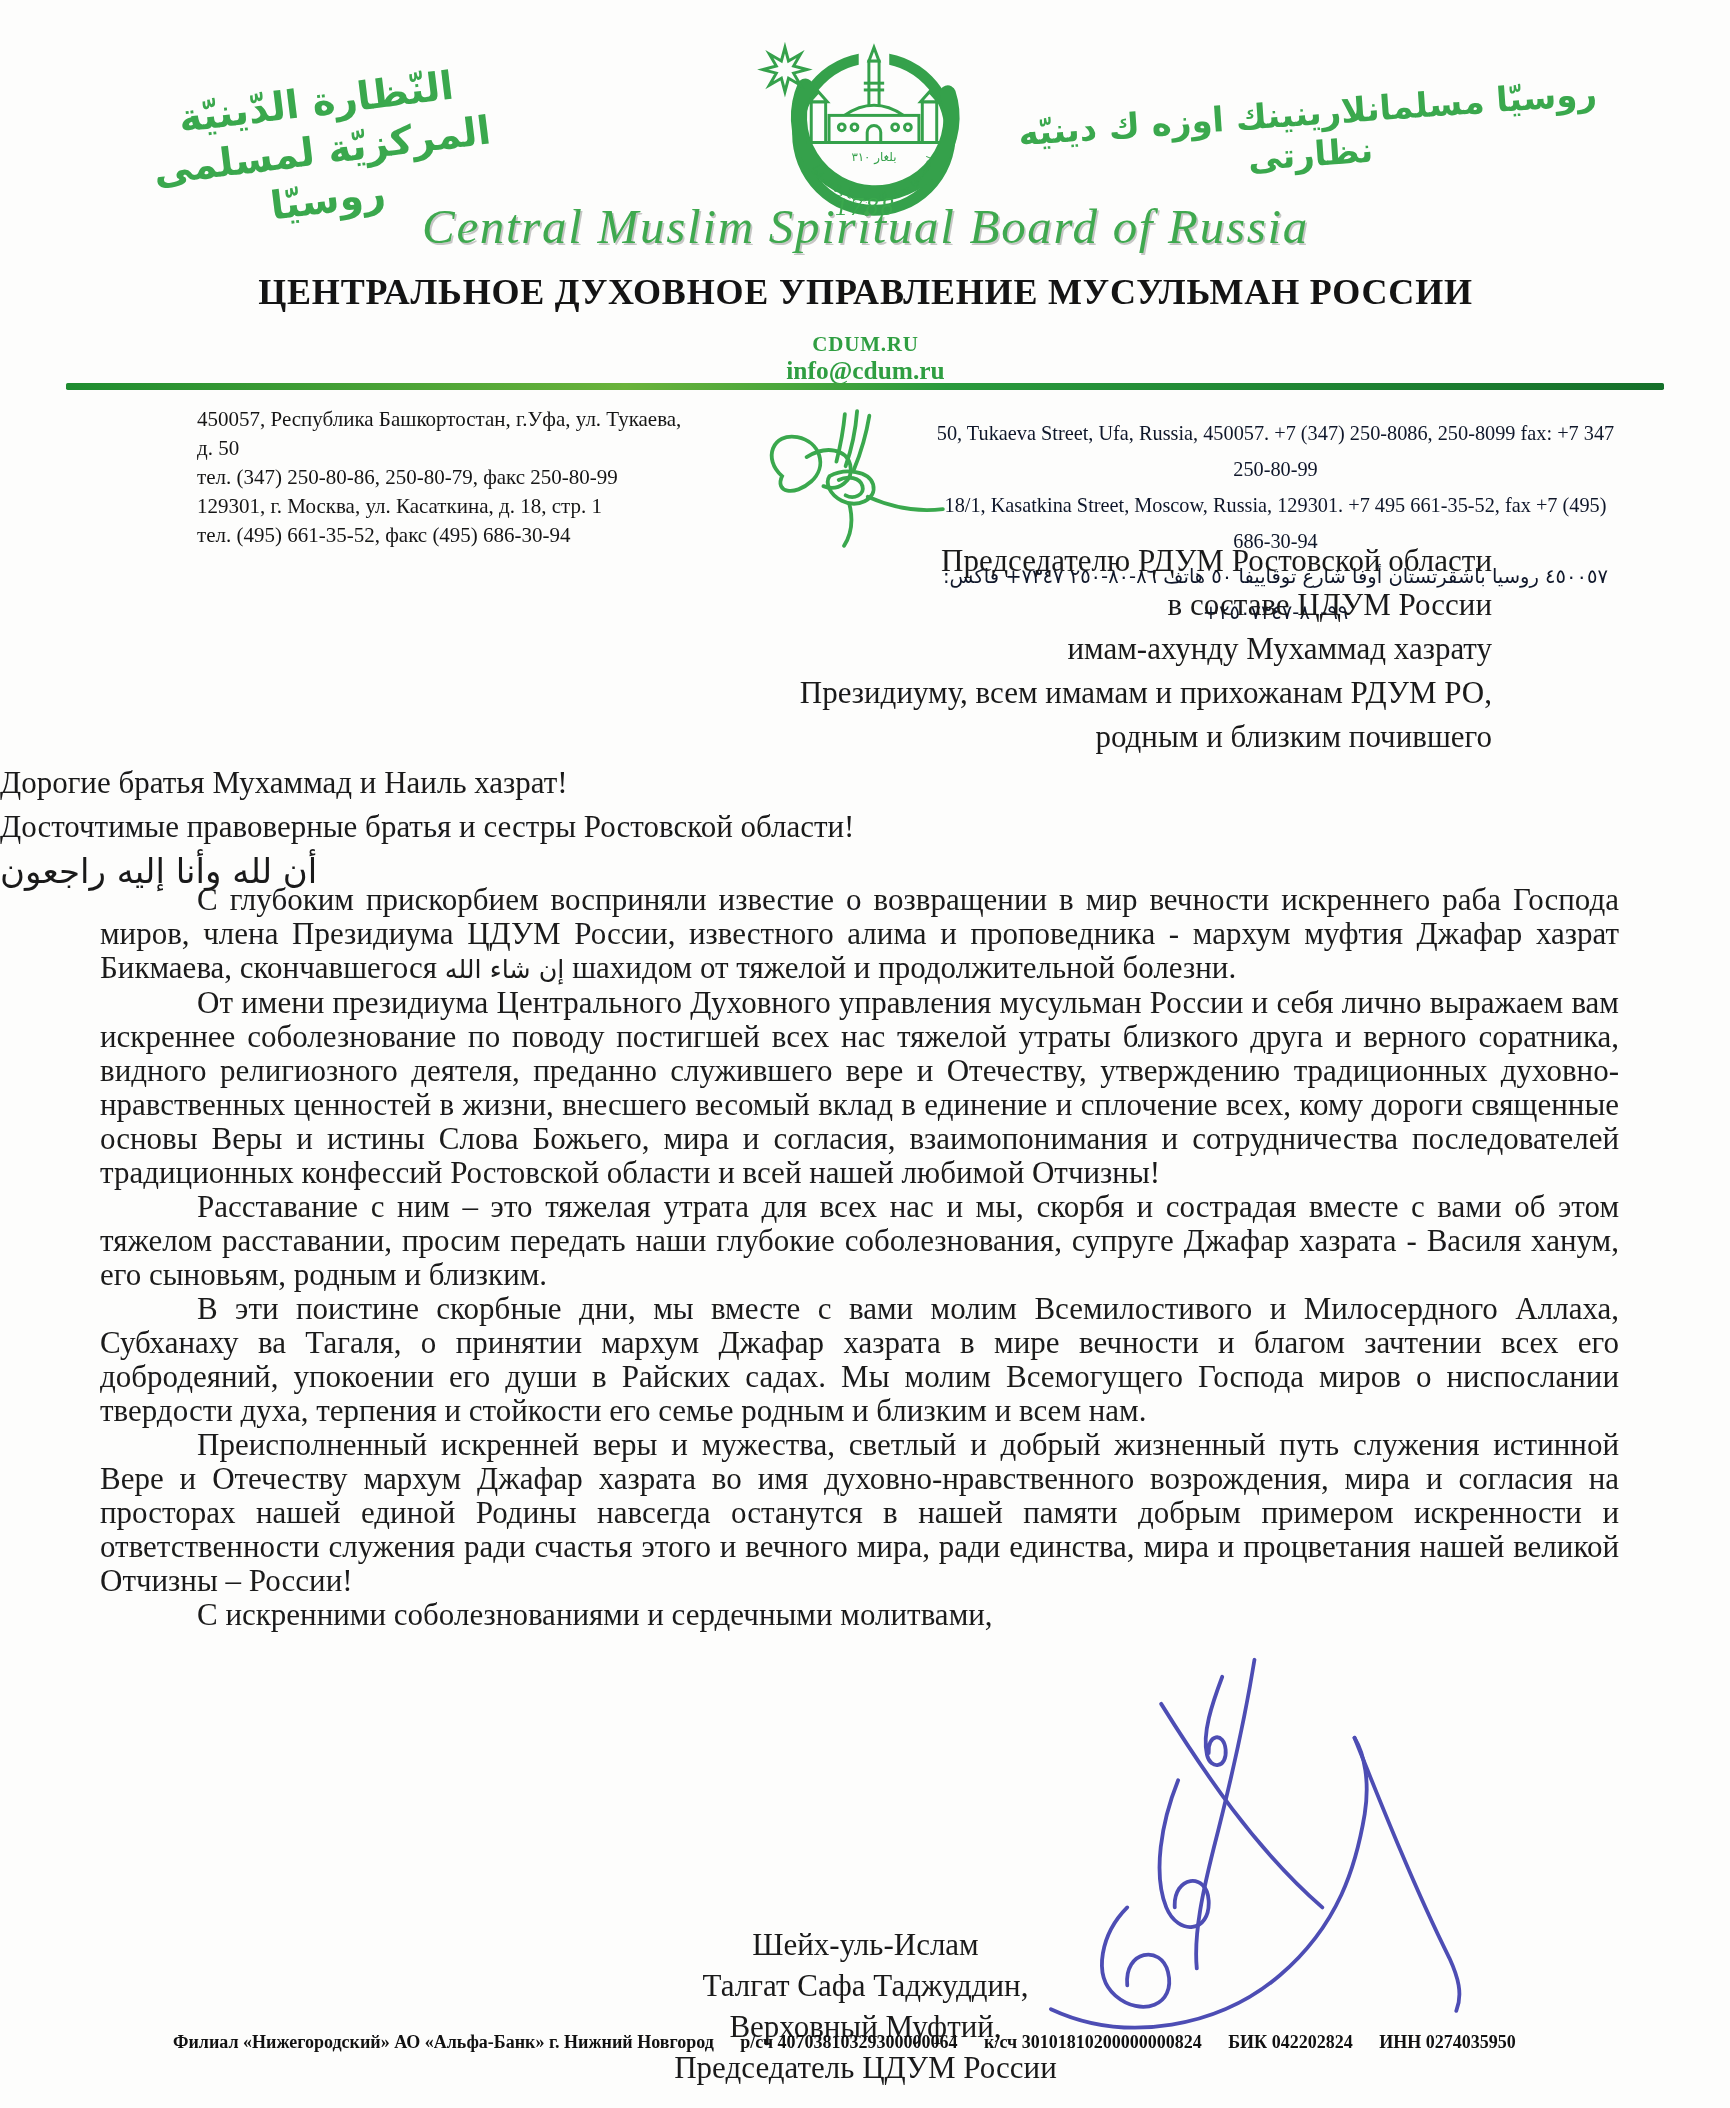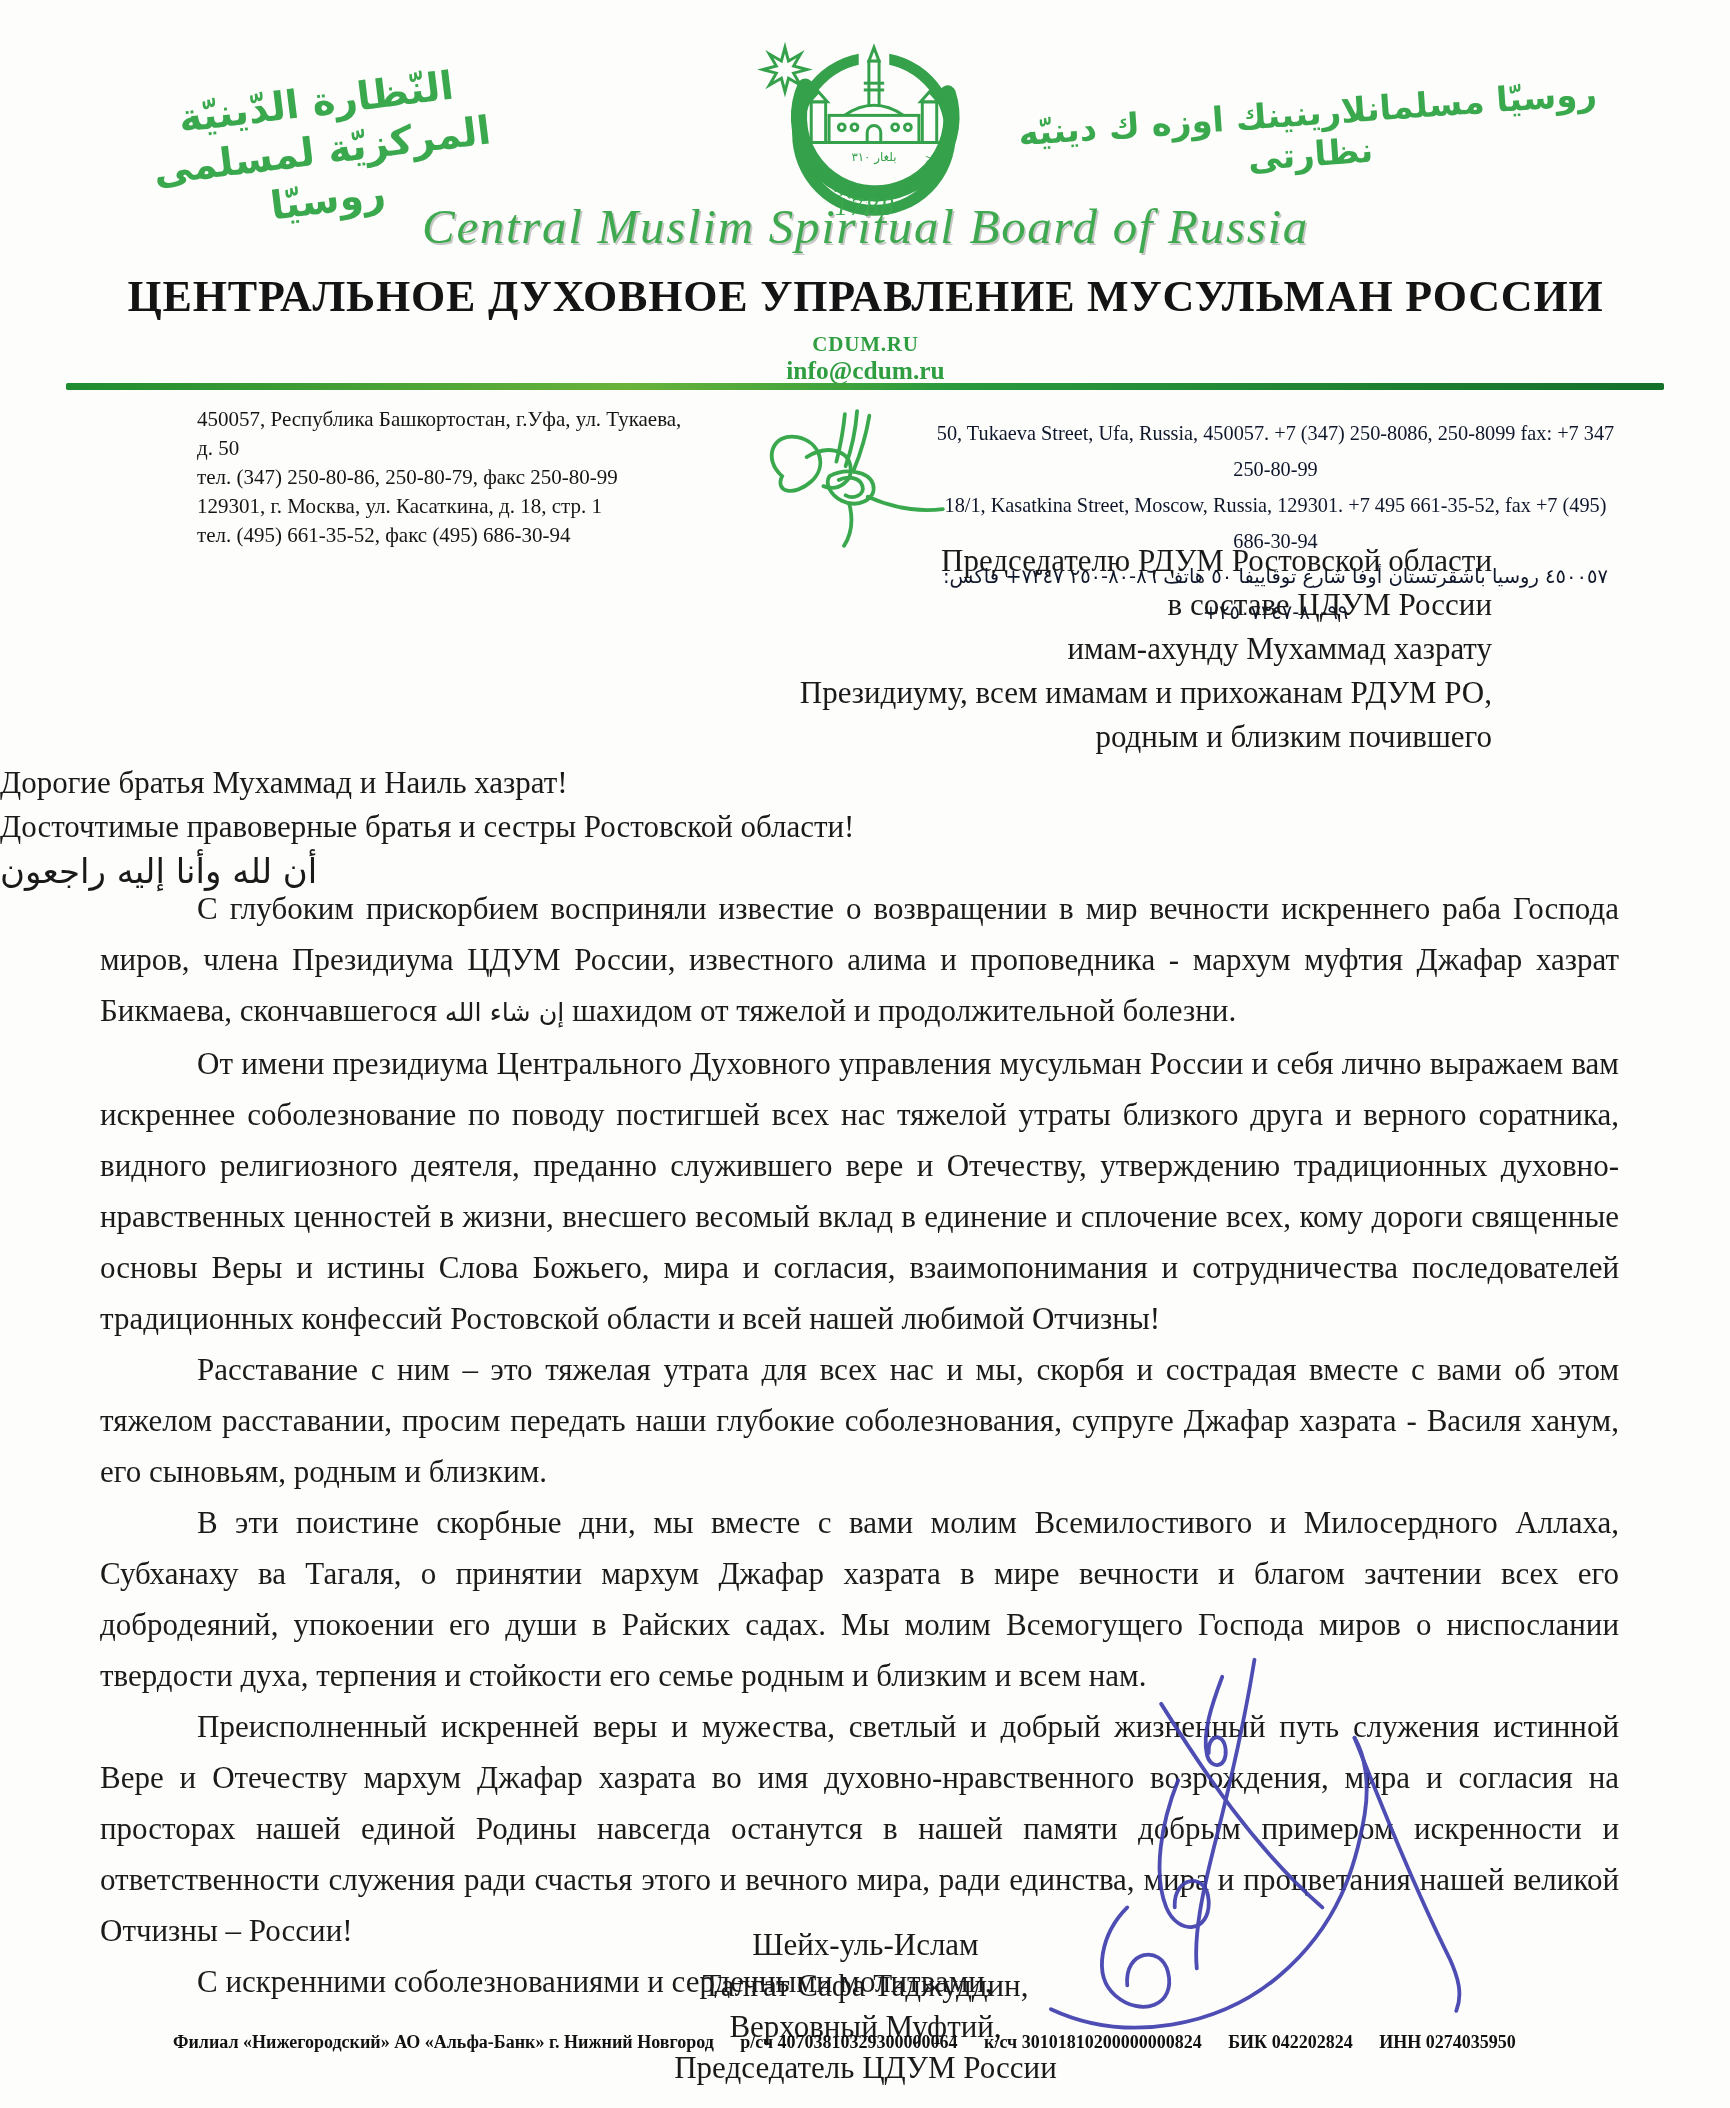--- a/index.html
+++ b/index.html
@@ -27,21 +27,21 @@
     font-style:italic; font-size:25.4px; color:#3aa84d; letter-spacing:2.5px; }
 
   .english-title {
     left:0; top:198px; width:100%; text-align:center;
     font-style:italic; font-size:49px; color:#3fa94f;
     text-shadow:1.7px 1.7px 0 rgba(130,130,130,0.45);
     letter-spacing:1.7px; white-space:nowrap;
   }
   .russian-title {
     left:0; top:271px; width:100%; text-align:center;
-    font-weight:bold; font-size:44px; color:#141414; letter-spacing:0.8px;
+    font-weight:bold; font-size:36px; color:#141414; letter-spacing:0.8px;
     white-space:nowrap;
   }
   .website { left:0; top:332px; width:100%; text-align:center;
     font-weight:bold; font-size:21px; color:#2f9e41; letter-spacing:0.8px; }
   .email { left:0; top:356px; width:100%; text-align:center;
     font-weight:bold; font-size:25.4px; color:#2f9e41; }
   .divider {
     left:66px; top:383px; width:1598px; height:6.8px;
     background:linear-gradient(90deg,#1e8c30,#6ab33b 35%,#2a9a3d 55%,#15702a);
     border-radius:1.7px;
@@ -59,21 +59,21 @@
   .recipient { right:239px; top:539px; width:932px; text-align:right;
     font-size:31px; line-height:44px; color:#1a1a1a; }
 
   
   .salutation { left:0; top:761px; width:100%; text-align:left;
     font-size:31px; line-height:44px; color:#1a1a1a; }
   .salutation .ar { font-size:34px; }
 
   
   .body-text { left:100px; top:883px; width:1519px;
-    font-size:31px; line-height:51px; text-align:justify; color:#1b1b1b; }
+    font-size:31px; line-height:34px; text-align:justify; color:#1b1b1b; }
   .body-text p { margin:0; text-indent:97px; }
   .body-text .ar { font-size:25.4px; }
   .closing { text-align:left; }
 
   
   .sig-ink { left:1000px; top:1653px; width:475px; height:424px; }
   .sig-block { left:0; top:1924px; width:100%; text-align:center;
     font-size:31px; line-height:41px; color:#1a1a1a; }
 
   

